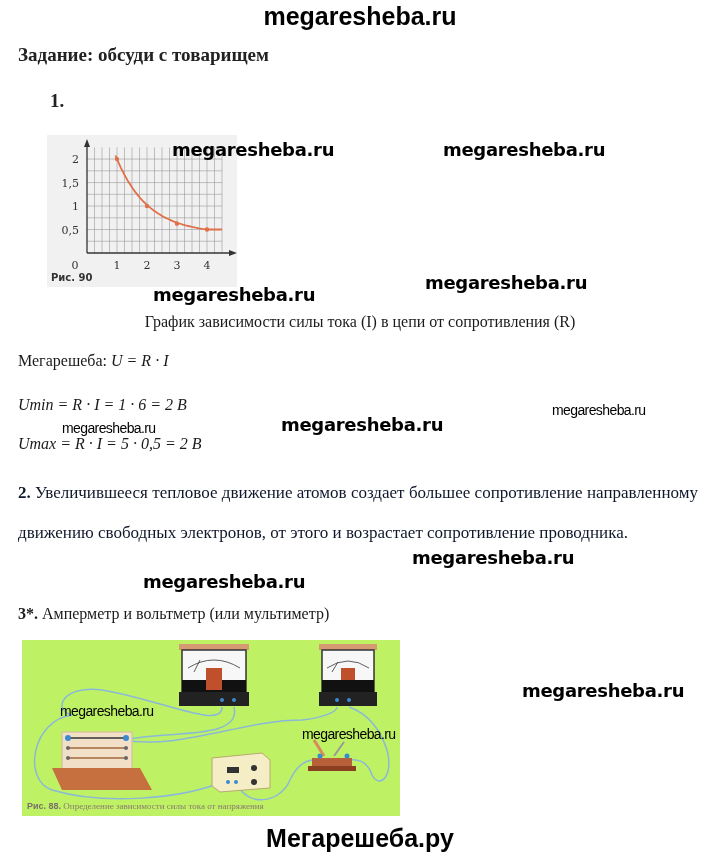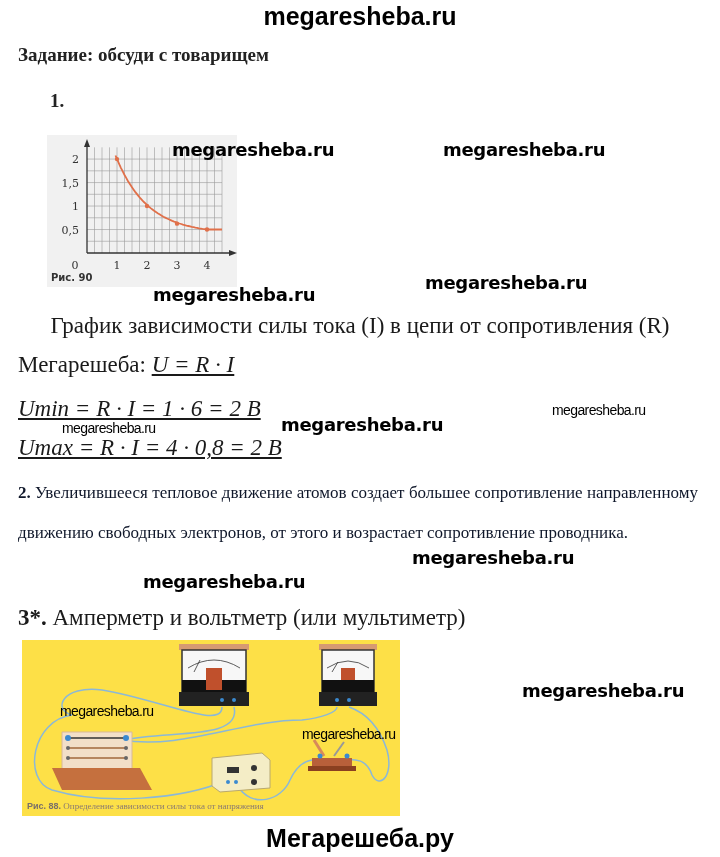--- a/index.html
+++ b/index.html
@@ -1,29 +1,29 @@
 <!DOCTYPE html>
 <html><head>
   <meta charset="utf-8">
   <style>
     html, body { margin: 0; padding: 0; background: #ffffff; }
     body { width: 720px; height: 857px; position: relative; overflow: hidden; color: #111; }
     .abs { position: absolute; }
     .wm { font-family: "DejaVu Sans", sans-serif; font-weight: bold; color: #000; white-space: nowrap; letter-spacing: -0.3px; }
     .wm-big { font-size: 18px; }
     .wm-small { font-family: "Liberation Sans", sans-serif; font-weight: normal; font-size: 14px; letter-spacing: -0.6px; }
-    .serif { font-family: "Liberation Serif", serif; font-size: 23px; white-space: nowrap; color: #1a1a1a; }
-    .it { font-style: italic; text-decoration: underline; }
+    .serif { font-family: "Liberation Serif", serif; font-size: 16px; white-space: nowrap; color: #1a1a1a; }
+    .it { font-style: italic; }
     .header-wm { font-family: "Liberation Sans", sans-serif; font-weight: bold; font-size: 25px; color: #000; }
     .footer-wm { font-family: "Liberation Sans", sans-serif; font-weight: bold; font-size: 25px; color: #000; }
     .title { font-family: "Liberation Serif", serif; font-weight: bold; font-size: 19px; color: #222; }
     .num-bold { font-weight: bold; }
     .chart-box { background: #f1f1f1; }
     .para { font-family: "Liberation Serif", serif; font-size: 17px; color: #0f172a; text-align: justify; line-height: 40px; }
-    .circuit-box { background: #fde047; }
+    .circuit-box { background: #bef264; }
     .caption { font-family: "Liberation Serif", serif; font-size: 9px; color: #8b7a70; white-space: nowrap; }
     .caption b { color: #7a6f69; font-family: "Liberation Sans", sans-serif; }
   </style>
 </head>
 <body>
 
 <div class="abs header-wm" style="left:0; width:720px; top:2px; text-align:center;">megaresheba.ru</div>
 
 <div class="abs title" style="left:18px; top:44px;">Задание: обсуди с товарищем</div>
 
@@ -90,21 +90,21 @@
 
 <div class="abs serif" style="left:18px; top:352px;">
   <span>Мегарешеба:</span>
   <span class="it">U = R · I</span>
 </div>
 
 <div class="abs serif it" style="left:18px; top:396px;">Umin = R · I = 1 · 6 = 2 В</div>
 <div class="abs wm wm-small" style="left:552px; top:402px;">megaresheba.ru</div>
 <div class="abs wm wm-small" style="left:62px; top:420px;">megaresheba.ru</div>
 <div class="abs wm wm-big" style="left:281px; top:414px;">megaresheba.ru</div>
-<div class="abs serif it" style="left:18px; top:435px;">Umax = R · I = 4 · 0,8 = 2 В</div>
+<div class="abs serif it" style="left:18px; top:435px;">Umax = R · I = 5 · 0,5 = 2 В</div>
 
 <div class="abs para" style="left:18px; top:473px; width:680px;">
   <span class="num-bold">2.</span>
   <span>Увеличившееся тепловое движение атомов создает большее сопротивление направленному движению свободных электронов, от этого и возрастает сопротивление проводника.</span>
 </div>
 <div class="abs wm wm-big" style="left:412px; top:547px;">megaresheba.ru</div>
 <div class="abs wm wm-big" style="left:143px; top:571px;">megaresheba.ru</div>
 
 <div class="abs serif" style="left:18px; top:596px;margin-top:9px;">
   <span class="num-bold">3*.</span>

